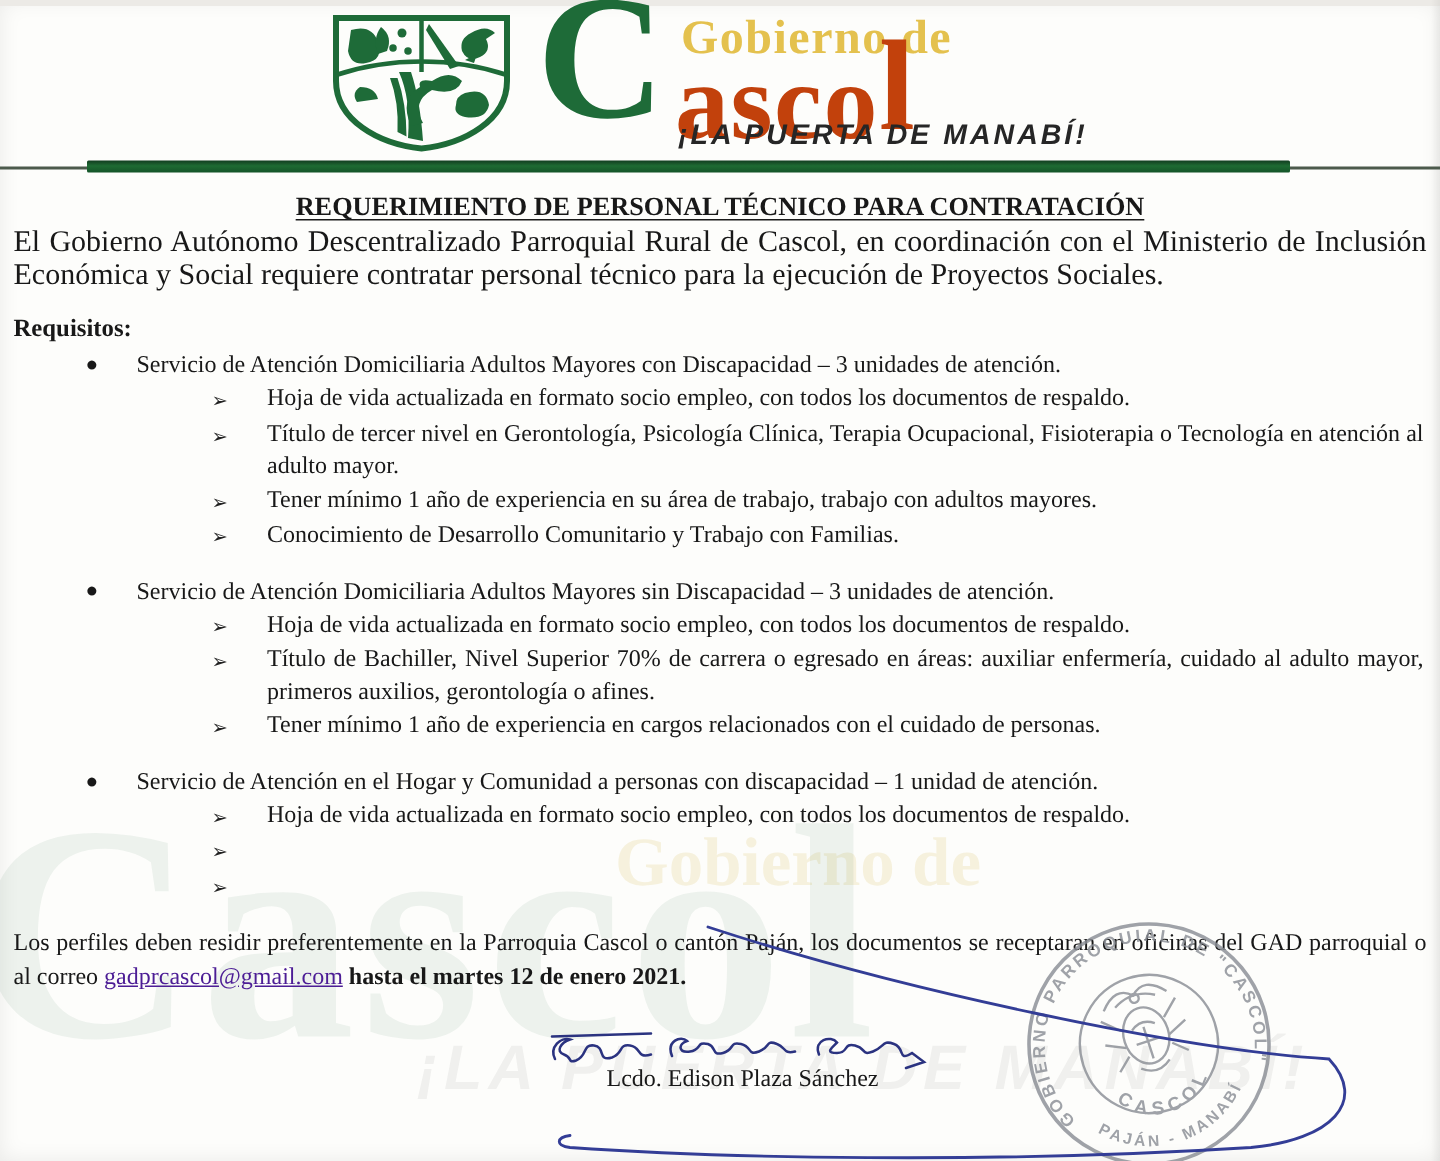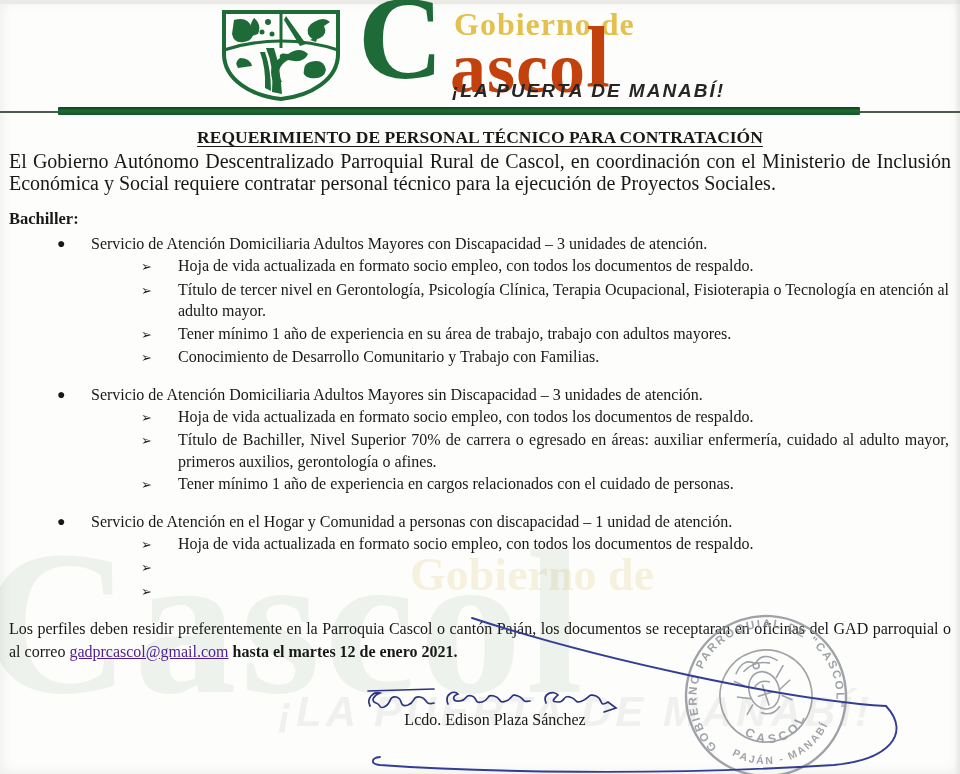--- a/index.html
+++ b/index.html
@@ -106,21 +106,21 @@
 
   <div class="divider">
     <div class="thin"></div>
       <div class="bar"></div>
   </div>
 
   <main>
     <h1 class="doc-title"><span>REQUERIMIENTO DE PERSONAL TÉCNICO PARA CONTRATACIÓN</span></h1>
     <p class="intro">El Gobierno Autónomo Descentralizado Parroquial Rural de Cascol, en coordinación con el Ministerio de Inclusión Económica y Social requiere contratar personal técnico para la ejecución de Proyectos Sociales.</p>
 
-    <h2 class="req-heading">Bachiller:</h2>
+    <h2 class="req-heading">Requisitos:</h2>
 
     <div>
   <div class="section">
     <div class="sec-title-row">
       <span class="sec-bullet">●</span>
       <span class="sec-title">Servicio de Atención Domiciliaria Adultos Mayores con Discapacidad – 3 unidades de atención.</span>
     </div>
     <div>
   <div class="item-row">
     <span class="item-marker">➢</span>

